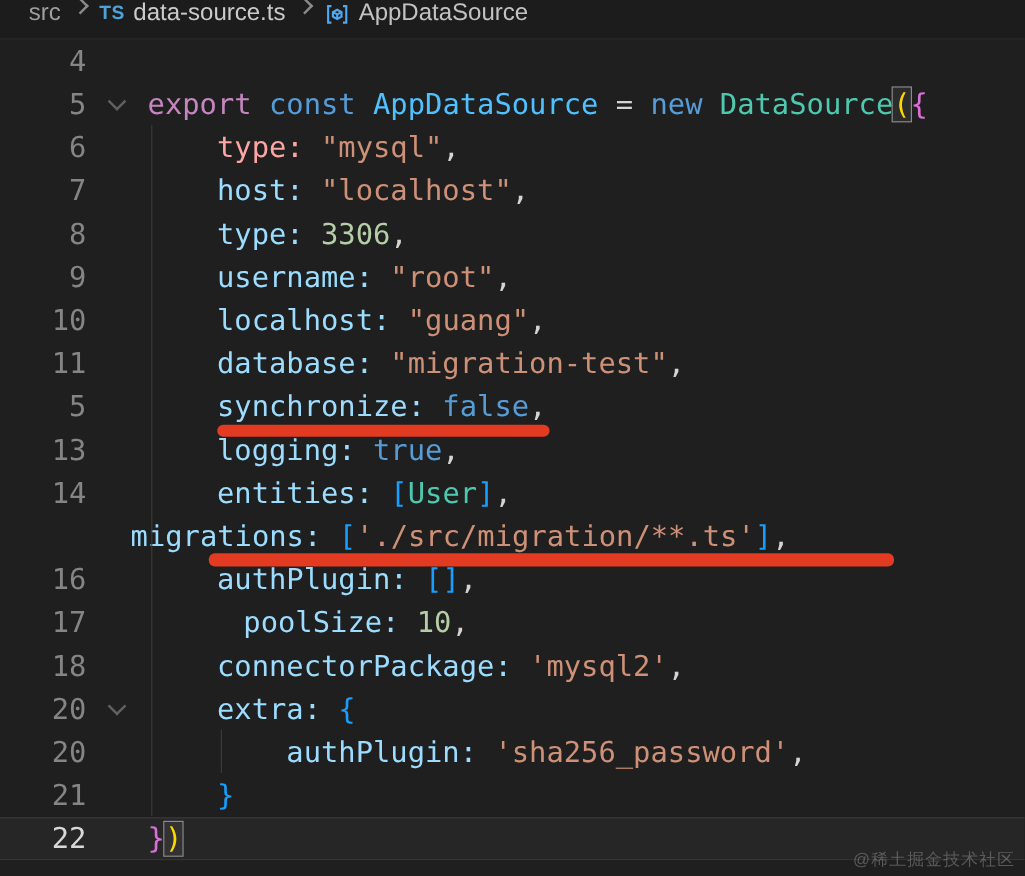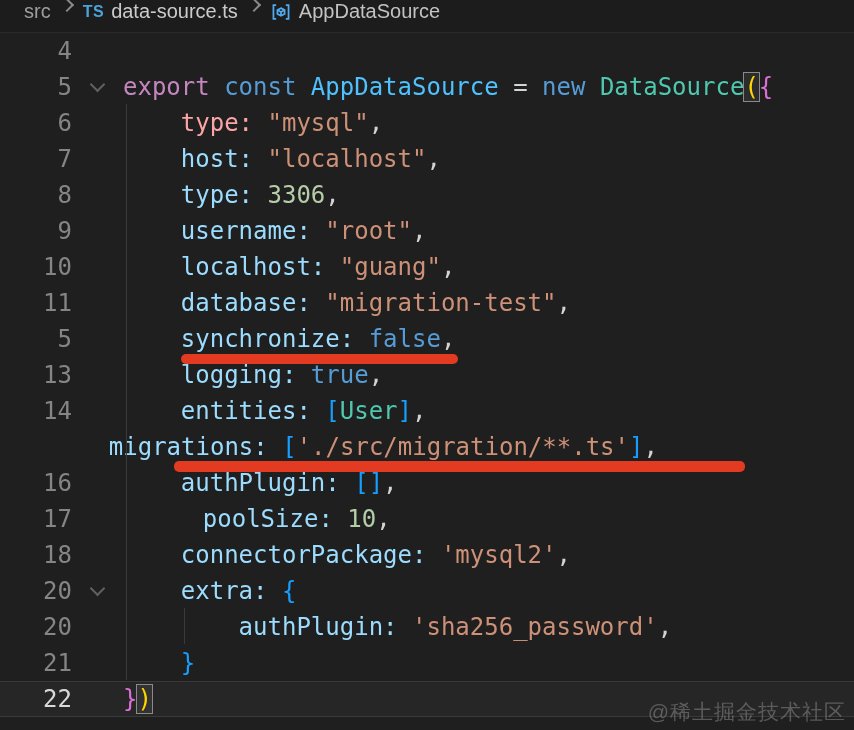--- a/index.html
+++ b/index.html
@@ -57,21 +57,21 @@
     outline:1px solid #8a8a8a;outline-offset:0px;
     background:rgba(120,120,120,0.15);
   }
   
   .indent-guide{position:absolute;width:1px;background:#3a3a3a;}
   .red-mark{
     position:absolute;border-radius:5px;z-index:5;
   }
   .watermark{
     position:absolute;right:8px;bottom:4px;
-    font-size:21px;color:rgba(158,158,158,0.45);
+    font-size:14px;color:rgba(158,158,158,0.45);
     letter-spacing:1px;z-index:6;
   }
 </style>
 </head>
 <body>
 
 <div class="breadcrumb">
   <span class="bc-item">
     <span class="bc-folder">src</span>
   </span>

